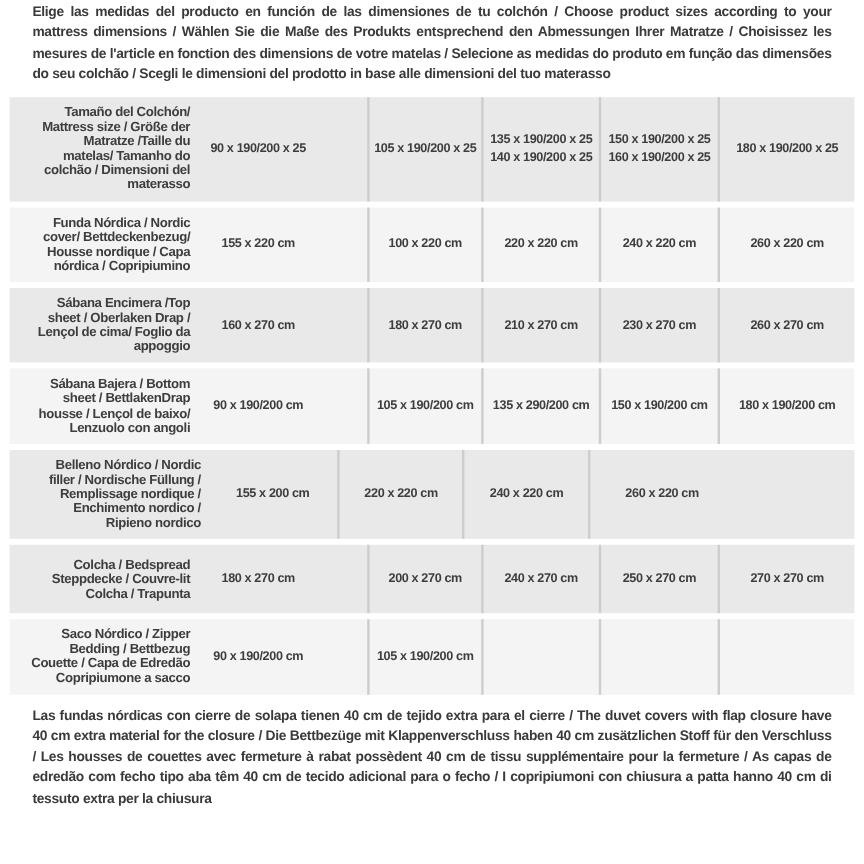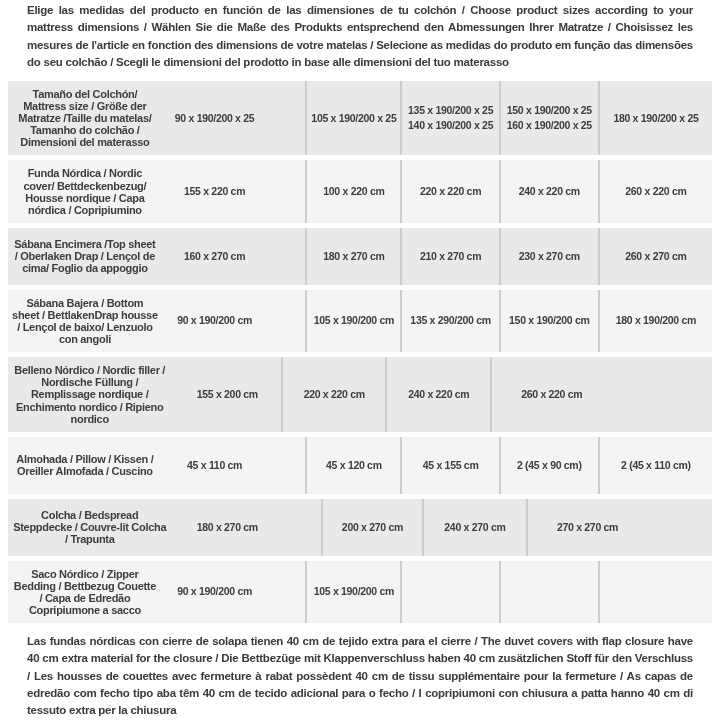--- a/index.html
+++ b/index.html
@@ -36,26 +36,27 @@
   }
   .row.shade { background: var(--row-shade, #e9e9e9); }
   .row.light { background: var(--row-light, #f4f4f4); }
   .cell {
     display: flex;
     align-items: center;
     padding: 7px 4px;
   }
   .cell.label {
     width: 23.5%;
+    padding-left: 18px;
     padding-right: 6px;
     font-size: 11px;
     line-height: 1.1;
     letter-spacing: -0.3px;
     justify-content: flex-start;
-    text-align: center;
+    text-align: right;
   }
   .cell.val {
     justify-content: center;
     text-align: center;
     font-size: 10.5px;
     line-height: 1.45;
     letter-spacing: -0.3px;
     white-space: pre;
   }
   .cell.val.c1 { width: 15.3%; }
@@ -113,34 +114,27 @@
     </div>
 
     <div class="row shade">
       <div class="cell label">Belleno Nórdico / Nordic filler / Nordische Füllung / Remplissage nordique / Enchimento nordico / Ripieno nordico</div>
       <div class="cell val c1">155 x 200 cm</div>
       <div class="cell val c3">220 x 220 cm</div>
       <div class="cell val c4">240 x 220 cm</div>
       <div class="cell val c5">260 x 220 cm</div>
     </div>
 
-    <div class="row light">
-      <div class="cell label">Almohada  / Pillow / Kissen / Oreiller Almofada / Cuscino</div>
-      <div class="cell val c1">45 x 110 cm</div>
-      <div class="cell val c2">45 x 120 cm</div>
-      <div class="cell val c3">45 x 155 cm</div>
-      <div class="cell val c4">2 (45 x 90 cm)</div>
-      <div class="cell val c5">2 (45 x 110 cm)</div>
-    </div>
 
     <div class="row shade">
       <div class="cell label">Colcha / Bedspread Steppdecke / Couvre-lit Colcha / Trapunta</div>
       <div class="cell val c1">180 x 270 cm</div>
       <div class="cell val c2">200 x 270 cm</div>
       <div class="cell val c3">240 x 270 cm</div>
+      <div class="cell val c4">250 x 270 cm</div>
       <div class="cell val c5">270 x 270 cm</div>
     </div>
 
     <div class="row light">
       <div class="cell label">Saco Nórdico / Zipper Bedding / Bettbezug Couette  / Capa de Edredão Copripiumone a sacco</div>
       <div class="cell val c1">90 x 190/200 cm</div>
       <div class="cell val c2">105 x 190/200 cm</div>
       <div class="cell val c3"></div>
       <div class="cell val c4"></div>
       <div class="cell val c5"></div>

